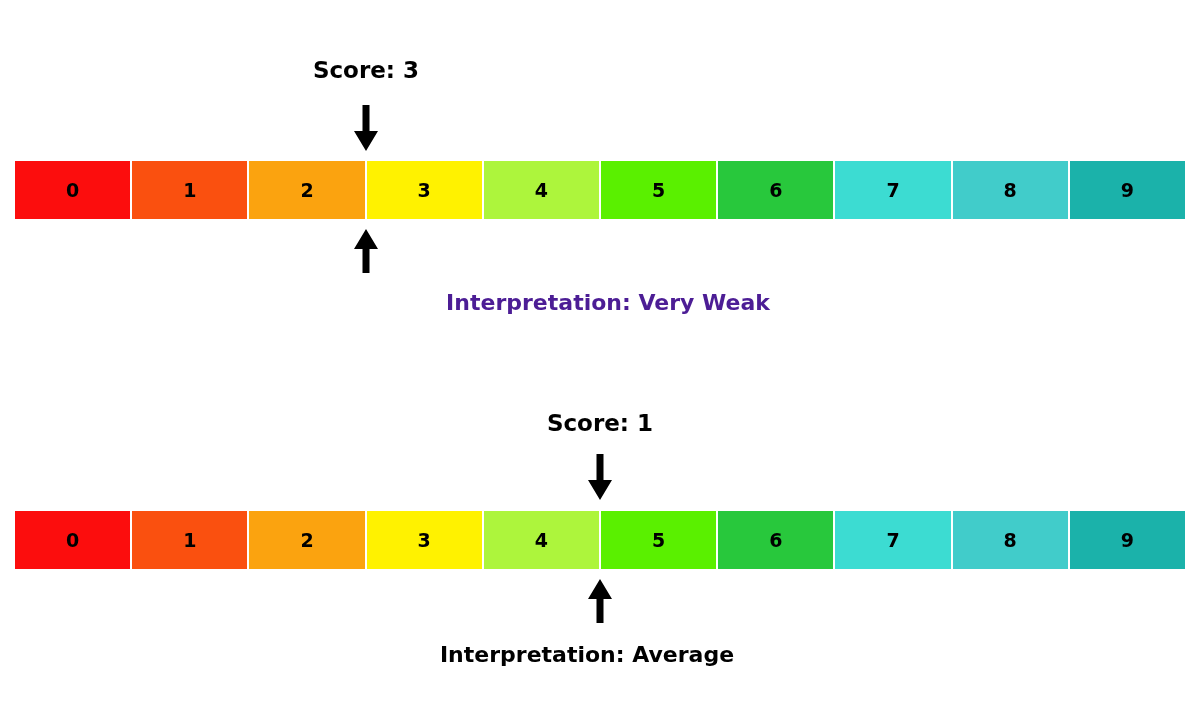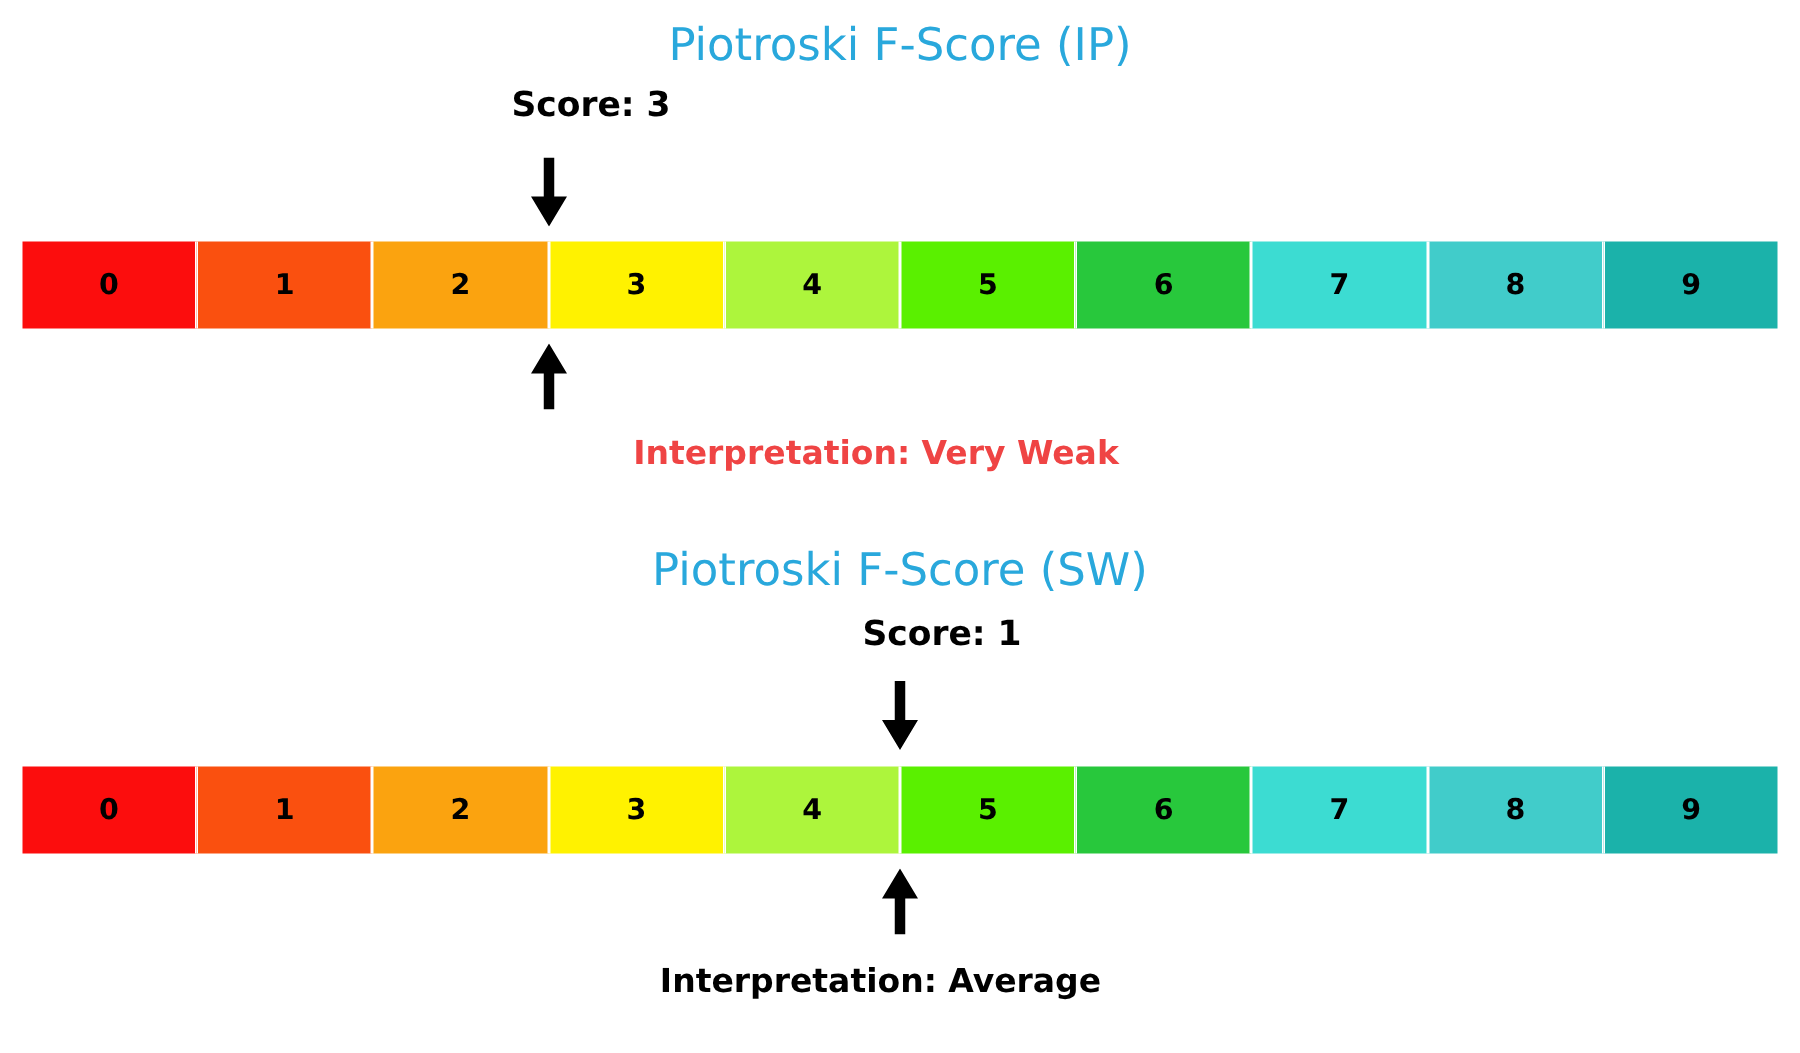--- a/index.html
+++ b/index.html
@@ -36,21 +36,20 @@
 
   .score-label {
     position: absolute;
     font-family: "DejaVu Sans", sans-serif;
     font-size: 23px;
     font-weight: bold;
     color: #000000;
     white-space: nowrap;
     transform: translateX(-50%);
     text-align: center;
-    margin-left: 28px;
   }
 
   .interp-label {
     position: absolute;
     font-family: "DejaVu Sans", sans-serif;
     font-size: 22px;
     font-weight: bold;
     white-space: nowrap;
     transform: translateX(-50%);
     text-align: center;
@@ -92,21 +91,20 @@
     height: 46px;
     transform: translateX(-50%);
   }
   .arrow svg { display: block; width: 100%; height: 100%; }
 </style>
 </head>
 <body>
 
 <div class="panel" style="top:0;height:340px;">
 
-  <div class="chart-title" style="top:13px;">Piotroski F-Score (IP)</div>
 
   <div class="score-label" style="top:57px;left:366px;">Score: 3</div>
 
   <div class="arrow" style="top:105px;left:366px;">
     <svg viewBox="0 0 30 46" preserveAspectRatio="none" aria-hidden="true">
       <polygon points="11.5,0 18.5,0 18.5,26 27,26 15,46 3,26 11.5,26" fill="#000000"></polygon>
     </svg>
   </div>
 
   <div class="scale-bar" style="top:161px;height:58px;">
@@ -141,26 +139,25 @@
       <span class="seg-label">9</span>
     </div>
   </div>
 
   <div class="arrow" style="top:229px;left:366px;height:44px;">
     <svg viewBox="0 0 30 44" preserveAspectRatio="none" aria-hidden="true">
       <polygon points="15,0 27,20 18.5,20 18.5,44 11.5,44 11.5,20 3,20" fill="#000000"></polygon>
     </svg>
   </div>
 
-  <div class="interp-label" style="top:290px;left:584px;color:#ef4444;">Interpretation: Very Weak</div>
+  <div class="interp-label" style="top:290px;left:608px;color:#4c1d95;">Interpretation: Very Weak</div>
 </div>
 
 <div class="panel" style="top:350px;height:352px;">
 
-  <div class="chart-title" style="top:13px;">Piotroski F-Score (SW)</div>
 
   <div class="score-label" style="top:60px;left:600px;">Score: 1</div>
 
   <div class="arrow" style="top:104px;left:600px;">
     <svg viewBox="0 0 30 46" preserveAspectRatio="none" aria-hidden="true">
       <polygon points="11.5,0 18.5,0 18.5,26 27,26 15,46 3,26 11.5,26" fill="#000000"></polygon>
     </svg>
   </div>
 
   <div class="scale-bar" style="top:161px;height:58px;">

